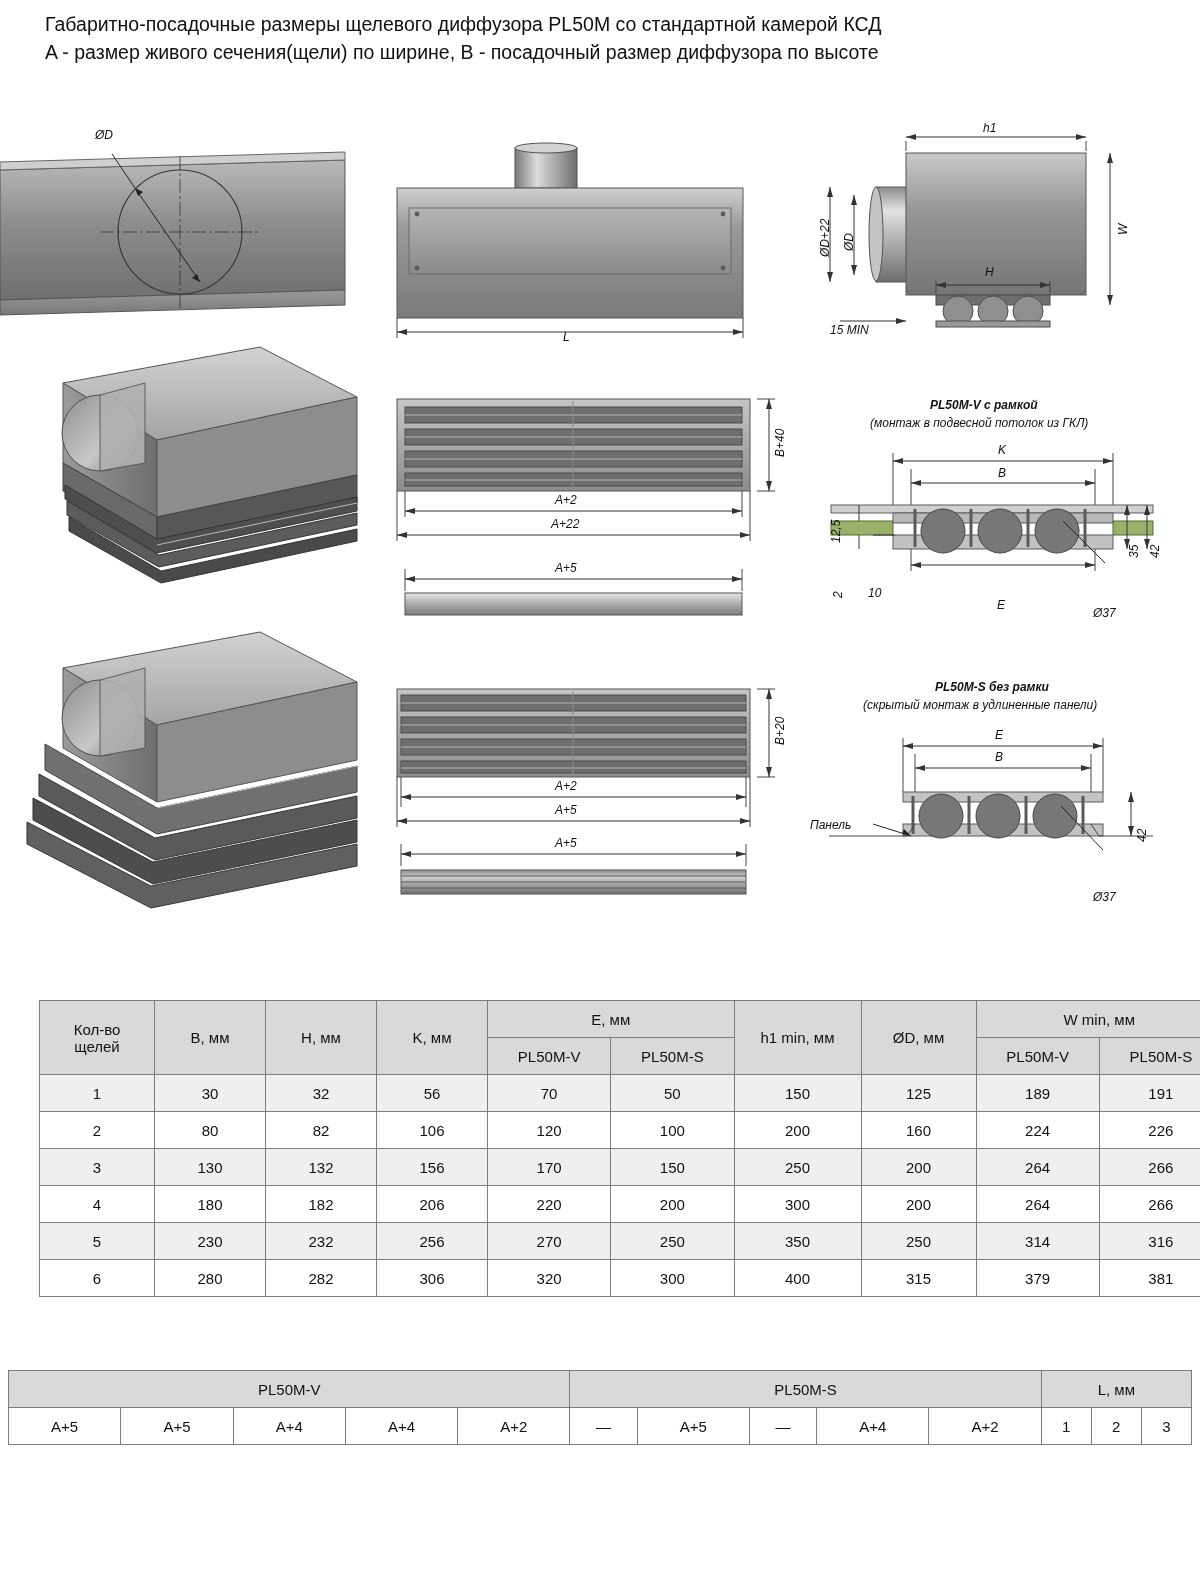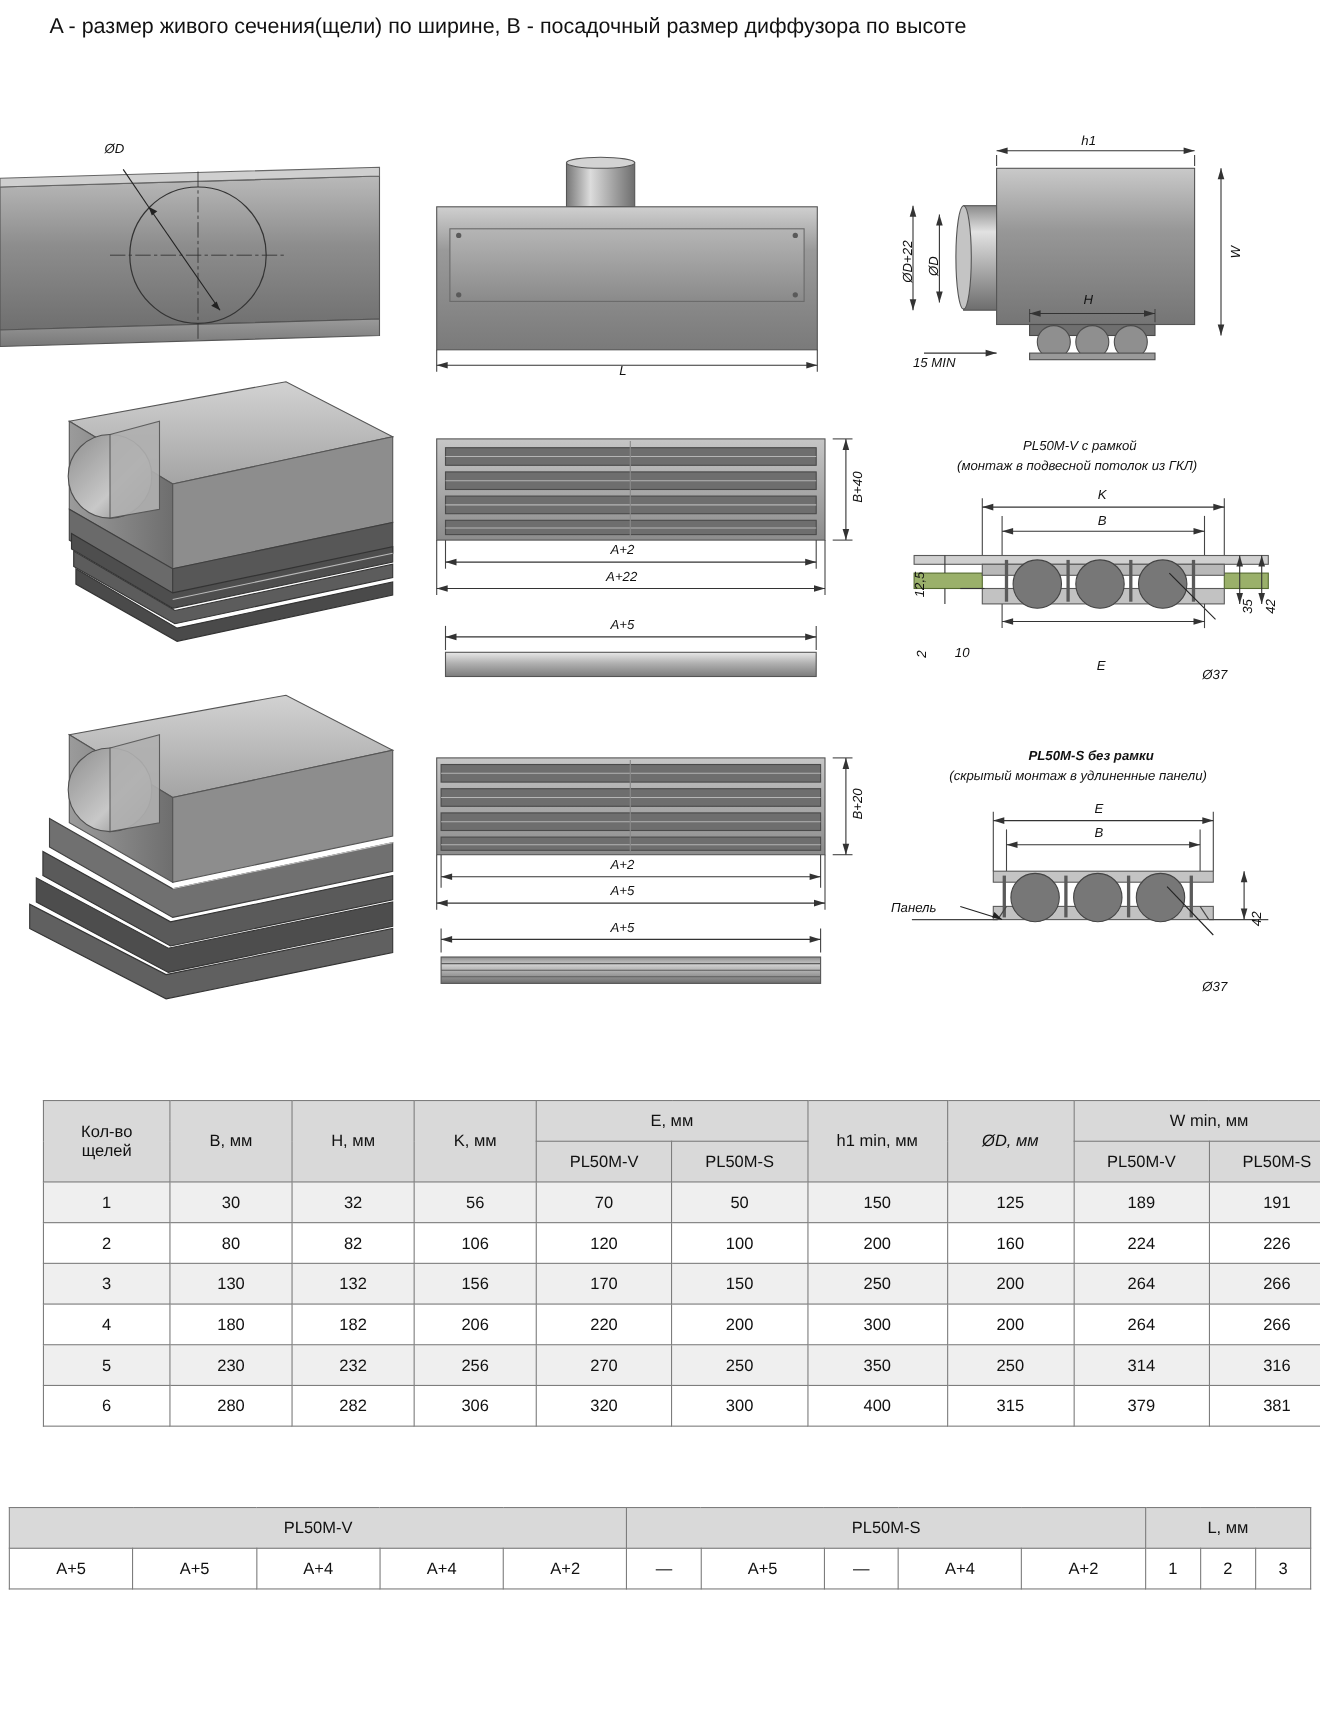--- a/index.html
+++ b/index.html
@@ -34,20 +34,21 @@
   .zebra{background:#efefef;}
   #main-table{left:8px;top:1000px;width:1184px;margin-left:31px;}
   #main-table td,#main-table th{height:34px;}
   #bottom-table{left:8px;top:1370px;width:1184px;}
   #bottom-table td,#bottom-table th{height:34px;}
 </style>
 </head>
 <body>
 
 <div class="title">
+  <div>Габаритно-посадочные размеры щелевого диффузора PL50M со стандартной камерой КСД</div>
   <div>A - размер живого сечения(щели) по ширине, B - посадочный размер диффузора по высоте</div>
 </div>
 
 <div class="fig" style="left:0px;top:140px;">
   <svg width="360" height="180" viewBox="0 0 360 180">
     <defs>
       <linearGradient id="g1" x1="0" y1="0" x2="0" y2="1">
         <stop offset="0%" stop-color="#b9b9b9"></stop>
           <stop offset="45%" stop-color="#8d8d8d"></stop>
         <stop offset="100%" stop-color="#6f6f6f"></stop>
@@ -353,21 +354,21 @@
     <g stroke="#5d5d5d">
       <line x1="6" y1="36" x2="351" y2="36"></line>
         <line x1="6" y1="42" x2="351" y2="42"></line>
       <line x1="6" y1="48" x2="351" y2="48"></line>
     </g>
   </svg>
   <span class="lbl" style="left:160px;top:-4px;">A+5</span>
 </div>
 
 <div class="fig" style="left:815px;top:398px;">
-  <div class="lbl" style="left:115px;top:0px;font-weight:normal;">PL50M-V с рамкой</div>
+  <div class="lbl" style="left:115px;top:0px;font-weight:bold;">PL50M-V с рамкой</div>
   <div class="lbl" style="left:55px;top:18px;">(монтаж в подвесной потолок из ГКЛ)</div>
   <svg width="340" height="175" viewBox="0 0 340 175" style="margin-top:45px;">
 
     <line x1="78" y1="10" x2="78" y2="62" stroke="#444"></line>
       <line x1="298" y1="10" x2="298" y2="62" stroke="#444"></line>
     <line x1="78" y1="18" x2="298" y2="18" stroke="#333"></line>
     <polygon points="78,18 88,15 88,21" fill="#333"></polygon>
       <polygon points="298,18 288,15 288,21" fill="#333"></polygon>
     <line x1="96" y1="26" x2="96" y2="62" stroke="#444"></line>
       <line x1="280" y1="26" x2="280" y2="62" stroke="#444"></line>
@@ -472,21 +473,21 @@
     <tr class="thead">
       <th rowspan="2" style="width:112px;">
         <span>Кол-во</span><br>
         <span>щелей</span>
       </th>
       <th rowspan="2" style="width:108px;">B, мм</th>
       <th rowspan="2" style="width:108px;">H, мм</th>
       <th rowspan="2" style="width:108px;">K, мм</th>
       <th colspan="2" style="width:236px;">E, мм</th>
       <th rowspan="2" style="width:124px;">h1 min, мм</th>
-      <th rowspan="2" style="width:112px;font-style:italic;">ØD, мм</th>
+      <th rowspan="2" style="width:112px;">ØD, мм</th>
       <th colspan="2" style="width:236px;">W min, мм</th>
     </tr>
     <tr class="thead">
       <th>PL50M-V</th>
       <th>PL50M-S</th>
       <th>PL50M-V</th>
       <th>PL50M-S</th>
     </tr>
   </thead>
   <tbody>

